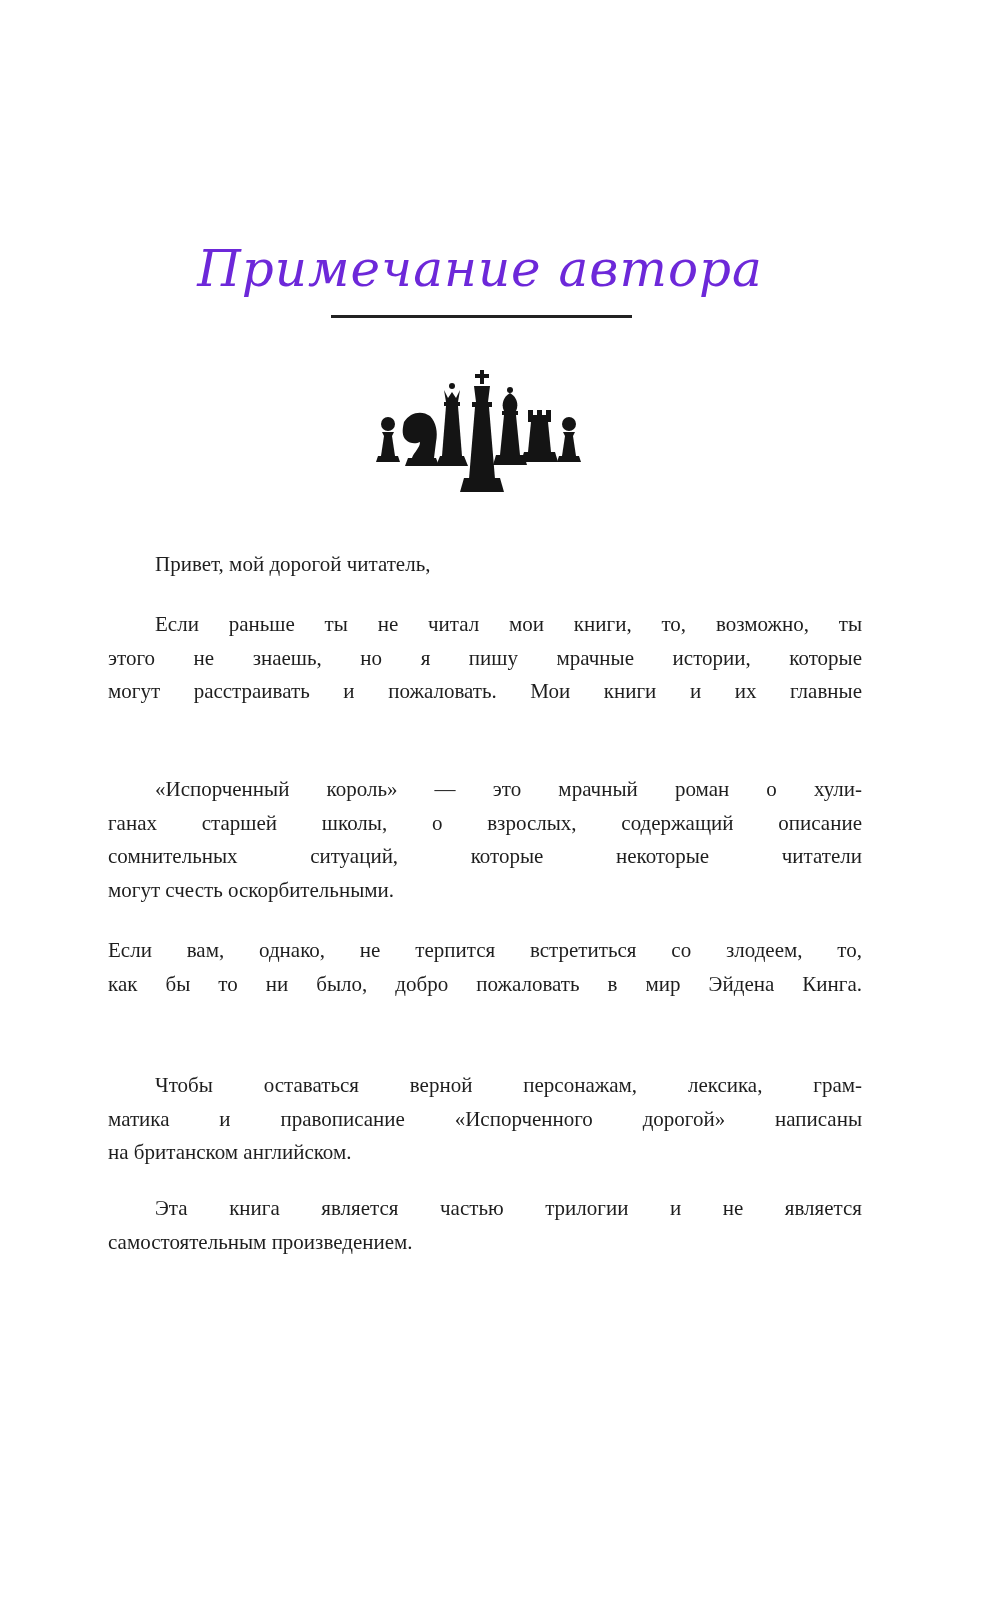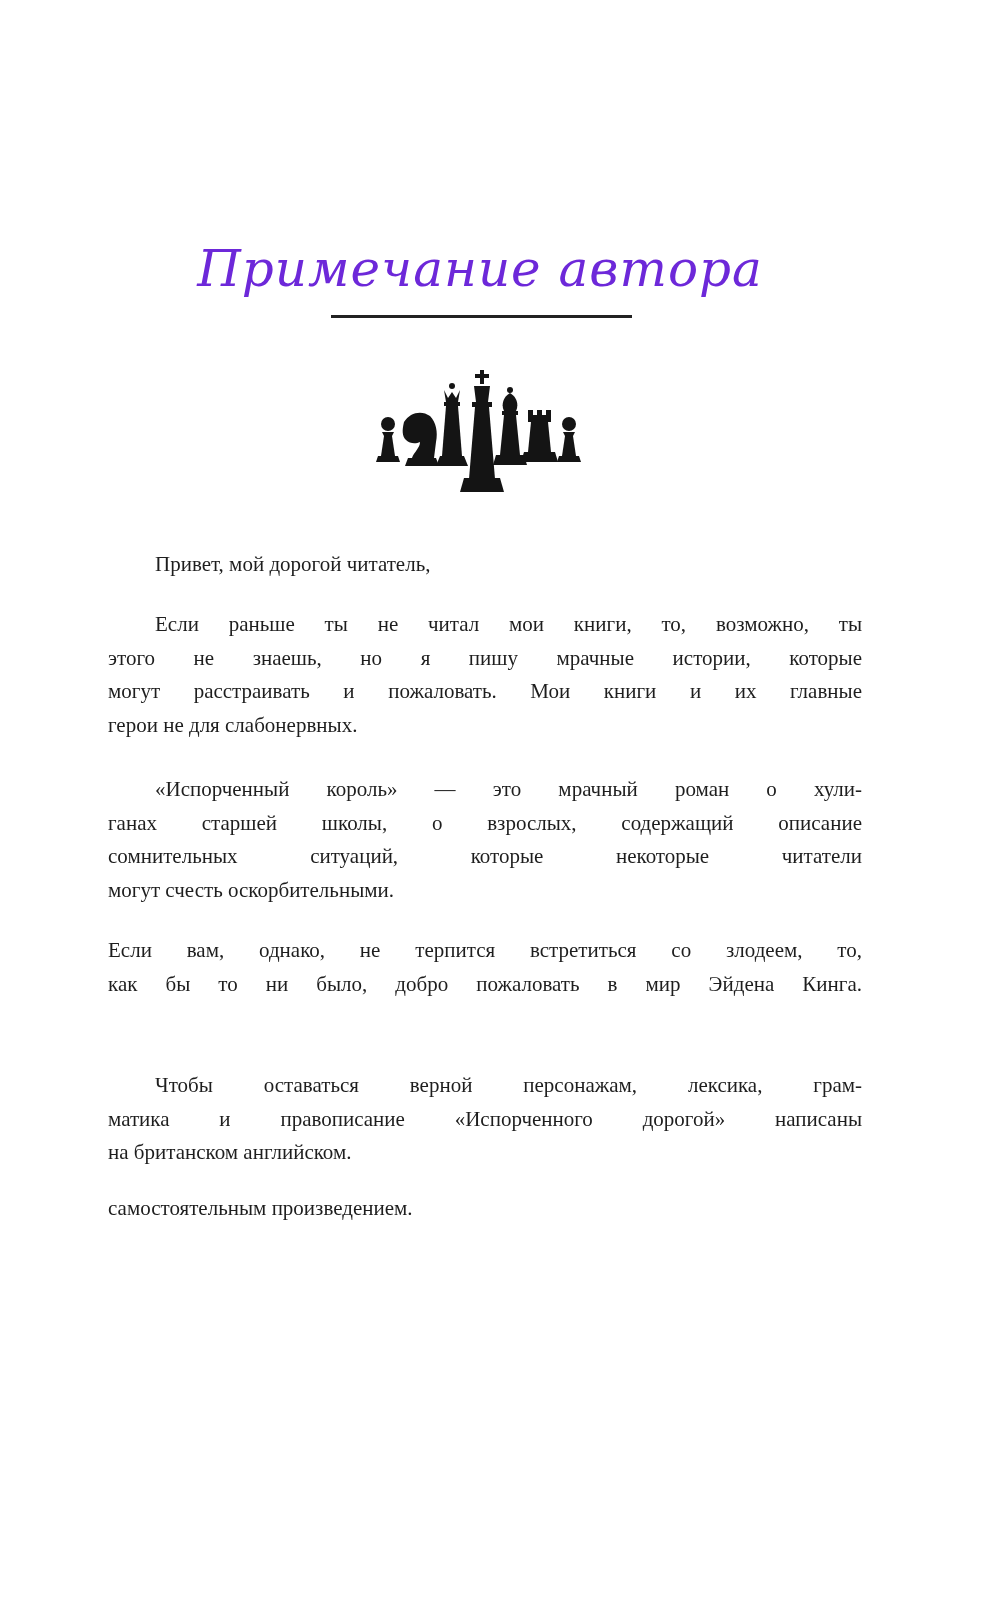--- a/index.html
+++ b/index.html
@@ -131,21 +131,20 @@
   </svg>
 
   <div class="body-text" style="top:548px;">
     <span class="line indent last">Привет, мой дорогой читатель,</span>
   </div>
 
   <div class="body-text" style="top:608px;">
     <span class="line indent">Если раньше ты не читал мои книги, то, возможно, ты</span>
     <span class="line">этого не знаешь, но я пишу мрачные истории, которые</span>
     <span class="line">могут расстраивать и пожаловать. Мои книги и их главные</span>
-    <span class="line last">герои не для слабонервных.</span>
   </div>
 
   <div class="body-text" style="top:773px;">
     <span class="line indent">«Испорченный король» — это мрачный роман о хули-</span>
     <span class="line">ганах старшей школы, о взрослых, содержащий описание</span>
     <span class="line">сомнительных ситуаций, которые некоторые читатели</span>
     <span class="line last">могут счесть оскорбительными.</span>
   </div>
 
   <div class="body-text" style="top:934px;">
@@ -153,16 +152,17 @@
     <span class="line last" style="text-align-last: justify;">как бы то ни было, добро пожаловать в мир Эйдена Кинга.</span>
   </div>
 
   <div class="body-text" style="top:1063px;margin-top:6px;">
     <span class="line indent">Чтобы оставаться верной персонажам, лексика, грам-</span>
     <span class="line">матика и правописание «Испорченного дорогой» написаны</span>
     <span class="line last">на британском английском.</span>
   </div>
 
   <div class="body-text" style="top:1192px;">
+    <span class="line indent">Эта книга является частью трилогии и не является</span>
     <span class="line last">самостоятельным произведением.</span>
   </div>
 
 </div>
 
 </body></html>

